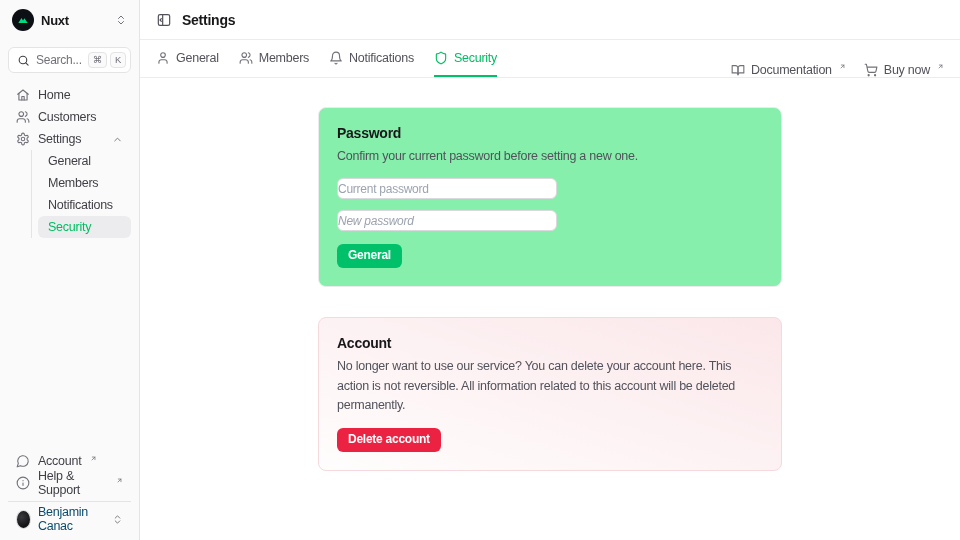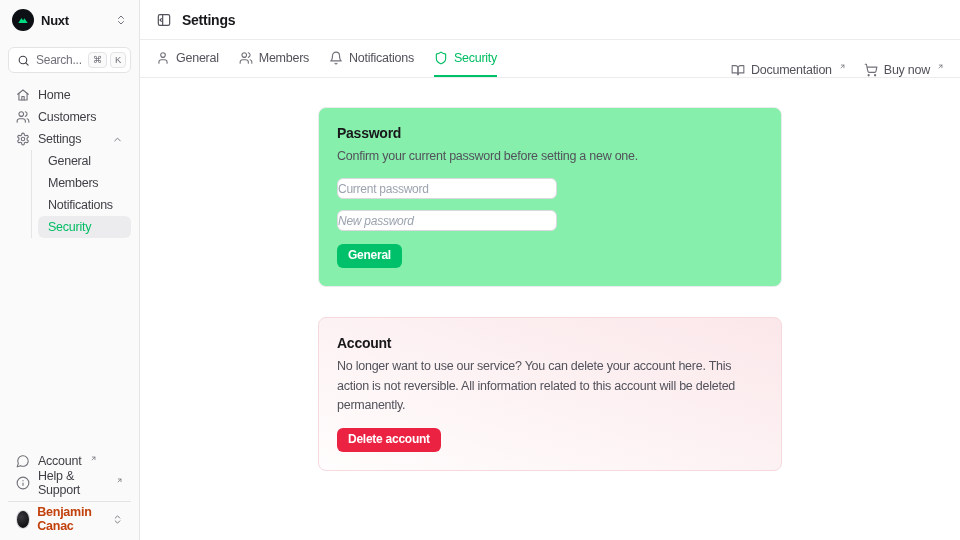--- a/index.html
+++ b/index.html
@@ -74,21 +74,21 @@
   .user-row {
     border-top:1px solid #e4e4e7; margin-top:7px;
     height:35px; display:flex; align-items:center; gap:7px; padding:0 8px;
     cursor:pointer;
   }
   .avatar {
     width:19px; height:19px; border-radius:50%;
     background:radial-gradient(circle at 35% 35%, #3a3a3e, #121214 70%);
     border:1px solid #d8d8dc;
   }
-  .user-name { font-size:12.5px; font-weight:700; color:#c2410c; }
+  .user-name { font-size:12.5px; font-weight:400; color:#0c4a6e; }
 
   
   .main { flex:1; display:flex; flex-direction:column; background:#fff; min-width:0; }
   .main-header {
     height:40px; min-height:40px; display:flex; align-items:center; gap:10px;
     padding:0 16px; border-bottom:1px solid #ececee;
   }
   .panel-icon { color:#52525b; cursor:pointer; }
   .page-title { font-size:14px; font-weight:700; }
 

